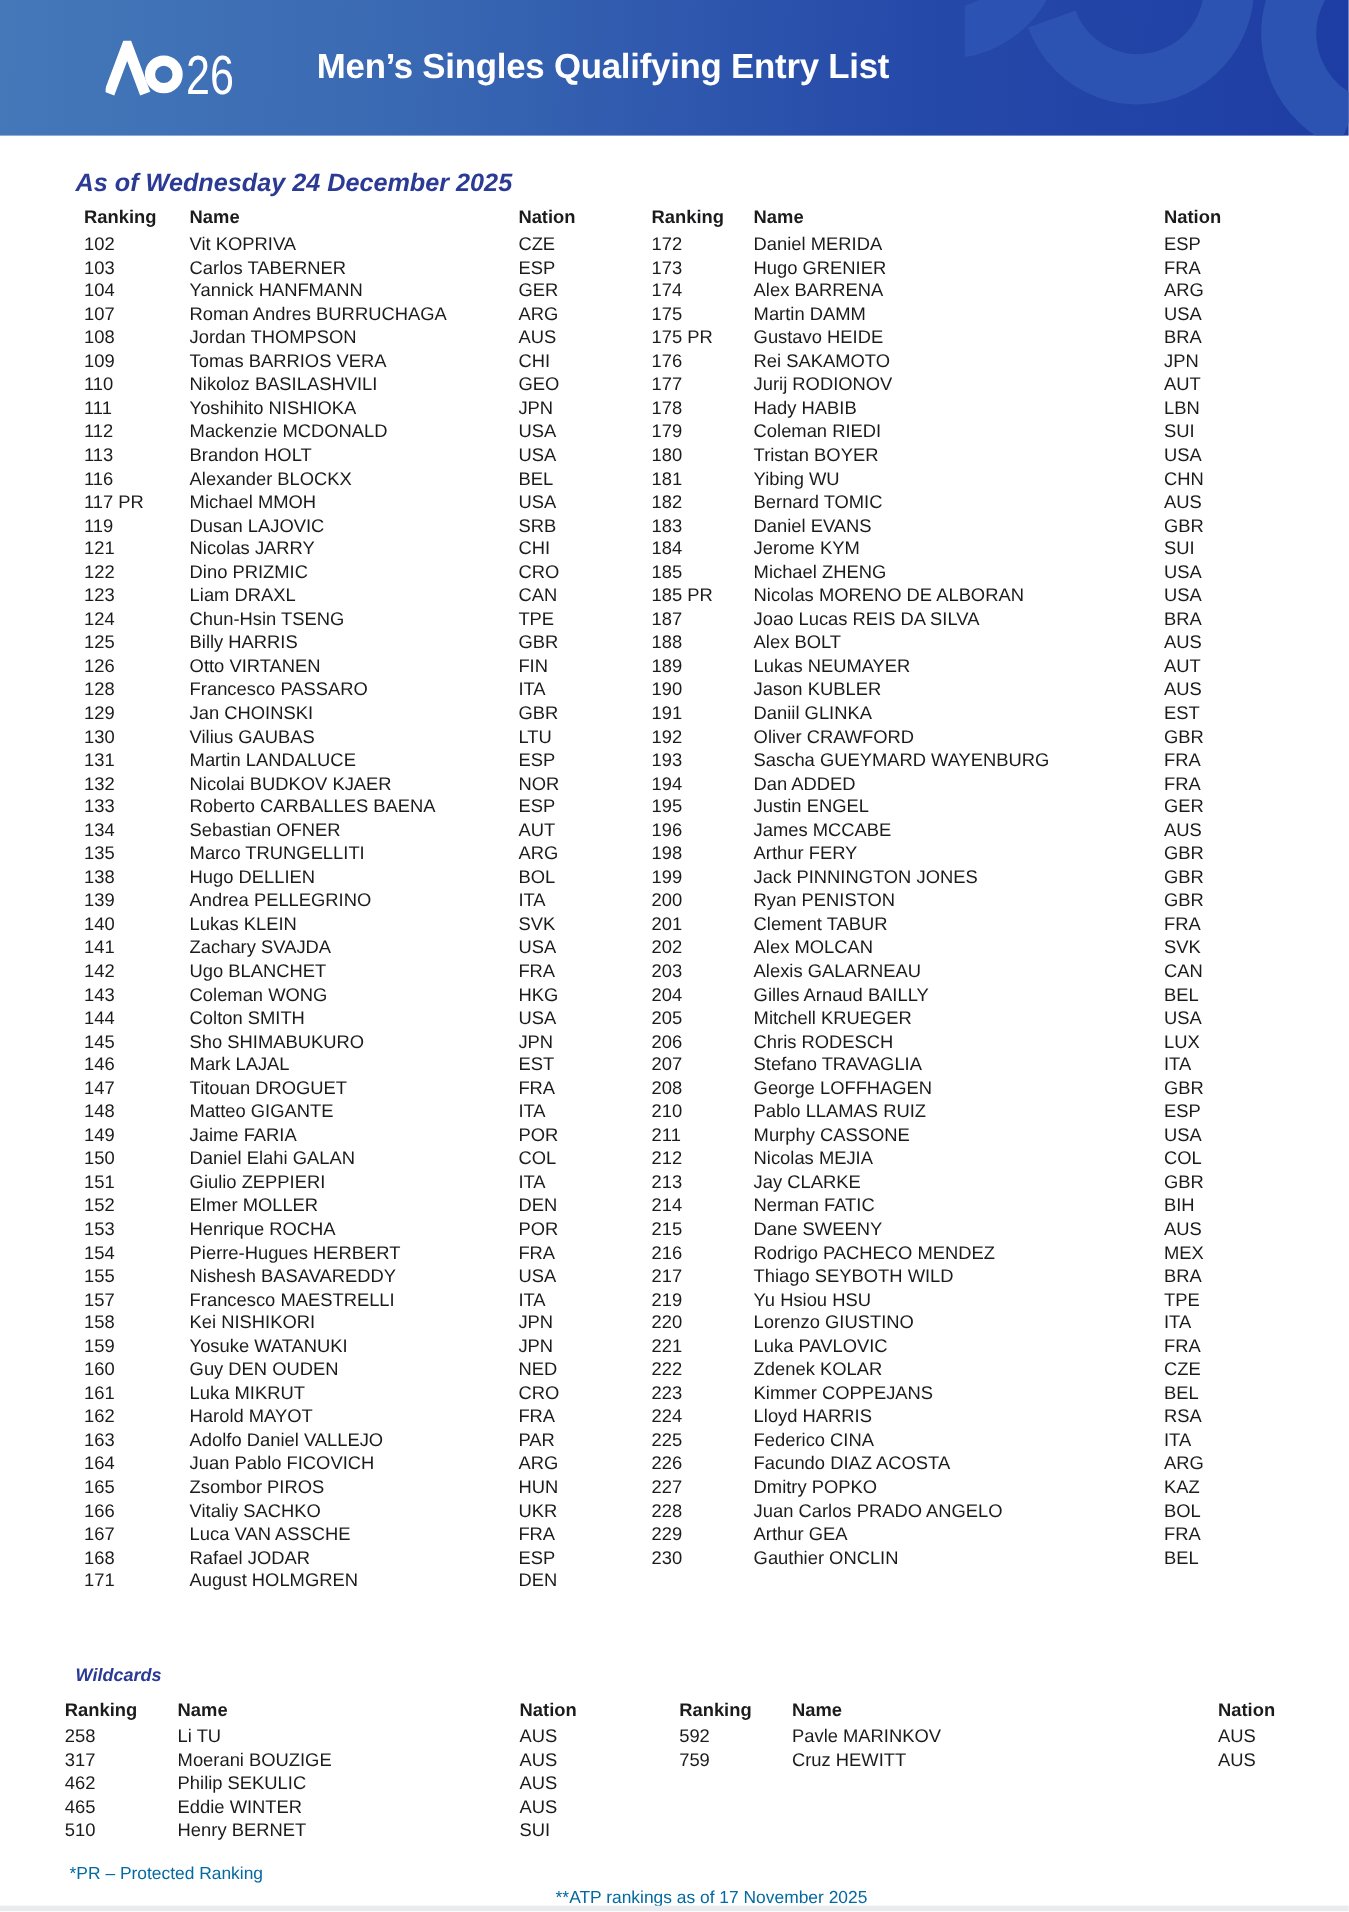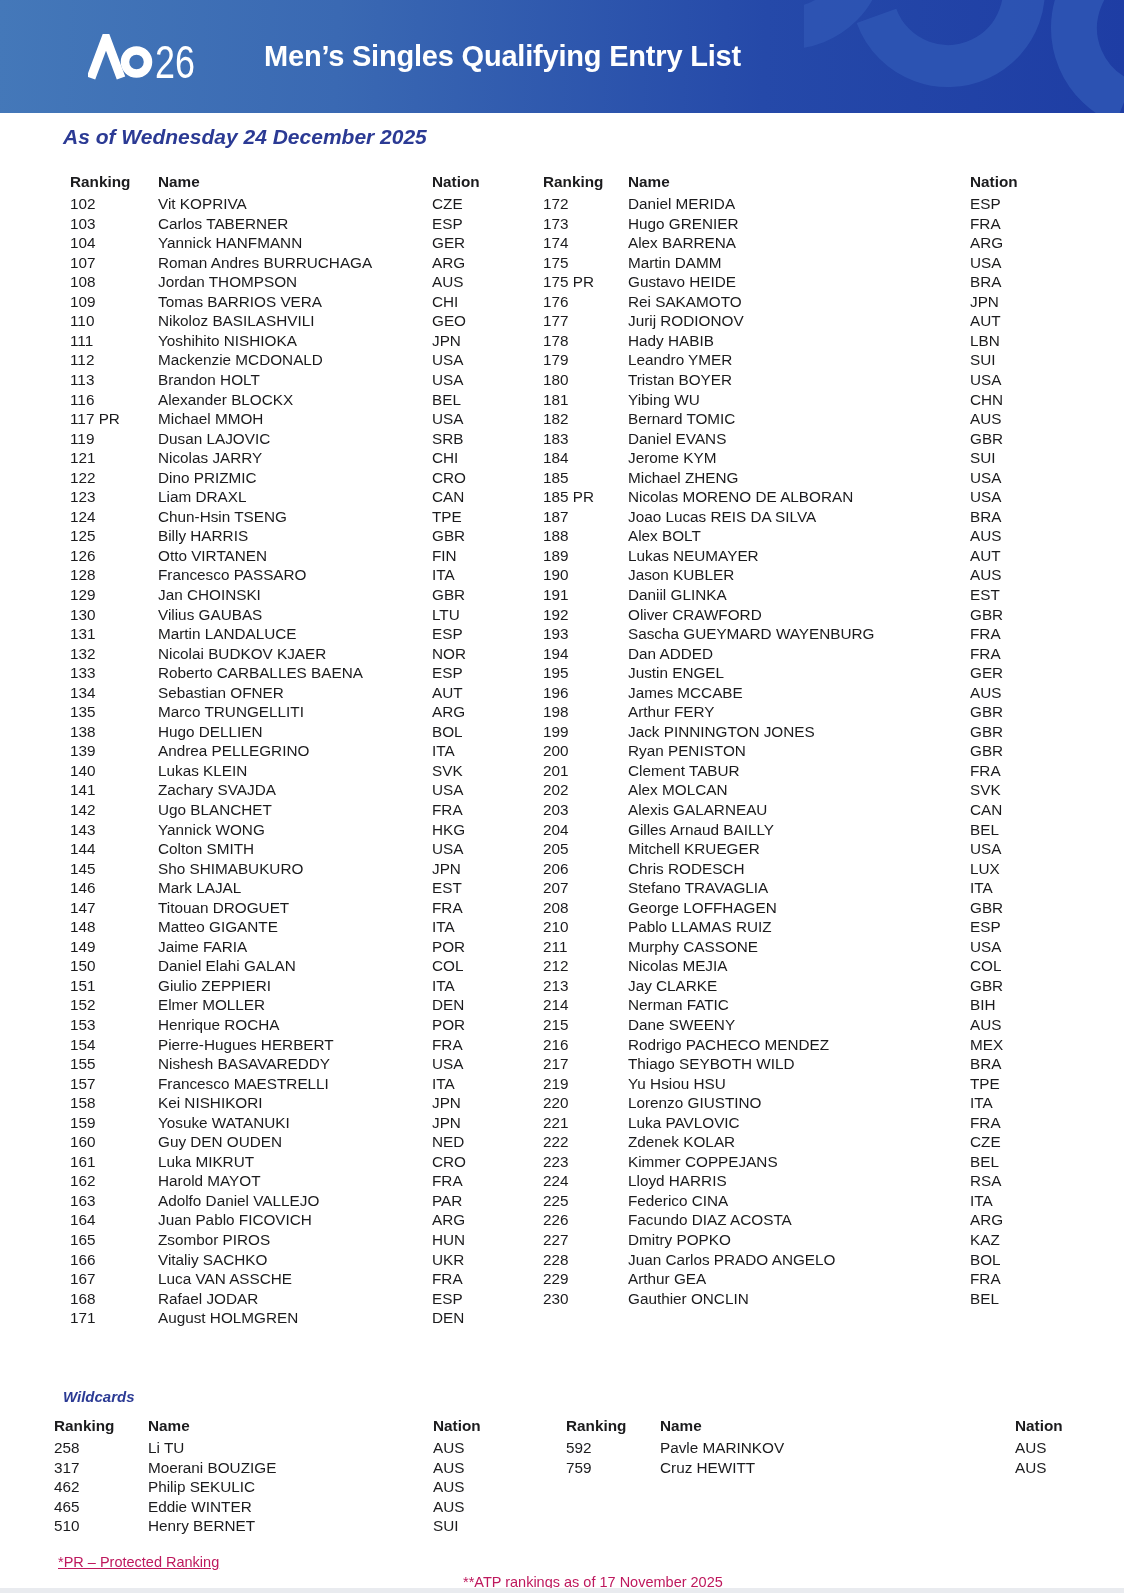--- a/index.html
+++ b/index.html
@@ -8,42 +8,42 @@
 
   
   .hdr{position:absolute;left:0;top:0;width:1124px;height:113px;overflow:hidden;
        background:linear-gradient(92deg,#4478b9 0%,#3a69b3 30%,#2549a9 68%,#1e3da4 100%);}
   .decor{position:absolute;right:0;top:0;}
   .hdr-content{position:absolute;left:88px;top:0;height:113px;display:flex;align-items:center;gap:46px;}
   .logo{display:flex;align-items:center;}
   .title{color:#ffffff;font-size:29px;font-weight:bold;margin:0;letter-spacing:-0.2px;white-space:nowrap;}
 
   
-  .asof{position:absolute;left:63px;top:123px;font-size:21px;line-height:28px;
+  .asof{position:absolute;left:63px;top:139px;font-size:21px;line-height:28px;
         font-weight:bold;font-style:italic;color:#2b3a94;}
 
   
   .tbl{position:absolute;font-size:15.3px;color:#1b1b1d;}
   .trow{display:flex;height:19.55px;line-height:19.55px;white-space:nowrap;}
   .thead{font-weight:bold;margin-bottom:2.5px;}
   .c{display:block;flex:0 0 auto;}
   .main-left{left:70px;top:172px;}
   .main-left .c1{width:88px;}  .main-left .c2{width:274px;}  .main-left .c3{width:90px;}
   .main-right{left:543px;top:172px;}
   .main-right .c1{width:85px;} .main-right .c2{width:342px;} .main-right .c3{width:90px;}
 
   .wc-head{position:absolute;left:63px;top:1388px;font-size:15px;font-weight:bold;
            font-style:italic;color:#2b3a94;}
   .wc-left{left:54px;top:1416px;}
   .wc-left .c1{width:94px;}  .wc-left .c2{width:285px;}  .wc-left .c3{width:90px;}
   .wc-right{left:566px;top:1416px;}
   .wc-right .c1{width:94px;} .wc-right .c2{width:355px;} .wc-right .c3{width:90px;}
 
   
-  .fn{position:absolute;top:1554px;font-size:14.5px;color:#be185d;white-space:nowrap;text-decoration:underline;}
+  .fn{position:absolute;top:1554px;font-size:14.5px;color:#0369a1;white-space:nowrap;}
   .fn-pr{left:58px;}
   .fn-atp{left:463px;margin-top:20px;}
   .bottom-strip{position:absolute;left:0;bottom:0;width:1124px;height:5px;background:#e9ebef;}
 </style>
 </head>
 <body>
 
 <div class="page">
 
   <header class="hdr">
@@ -232,21 +232,21 @@
           <span class="c c2">Zachary SVAJDA</span>
           <span class="c c3">USA</span>
         </div>
         <div class="trow">
           <span class="c c1">142</span>
           <span class="c c2">Ugo BLANCHET</span>
           <span class="c c3">FRA</span>
         </div>
         <div class="trow">
           <span class="c c1">143</span>
-          <span class="c c2">Yannick WONG</span>
+          <span class="c c2">Coleman WONG</span>
           <span class="c c3">HKG</span>
         </div>
         <div class="trow">
           <span class="c c1">144</span>
           <span class="c c2">Colton SMITH</span>
           <span class="c c3">USA</span>
         </div>
         <div class="trow">
           <span class="c c1">145</span>
           <span class="c c2">Sho SHIMABUKURO</span>
@@ -412,21 +412,21 @@
           <span class="c c2">Jurij RODIONOV</span>
           <span class="c c3">AUT</span>
         </div>
         <div class="trow">
           <span class="c c1">178</span>
           <span class="c c2">Hady HABIB</span>
           <span class="c c3">LBN</span>
         </div>
         <div class="trow">
           <span class="c c1">179</span>
-          <span class="c c2">Leandro YMER</span>
+          <span class="c c2">Coleman RIEDI</span>
           <span class="c c3">SUI</span>
         </div>
         <div class="trow">
           <span class="c c1">180</span>
           <span class="c c2">Tristan BOYER</span>
           <span class="c c3">USA</span>
         </div>
         <div class="trow">
           <span class="c c1">181</span>
           <span class="c c2">Yibing WU</span>

